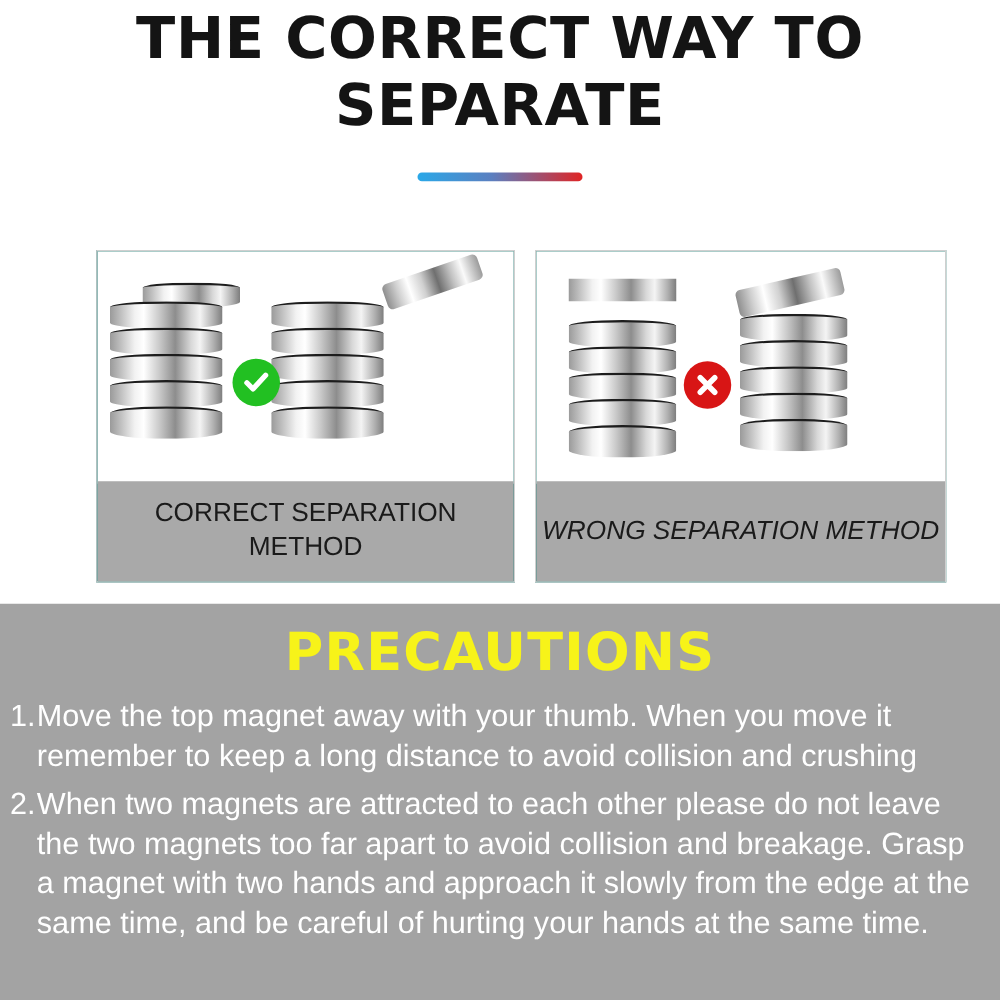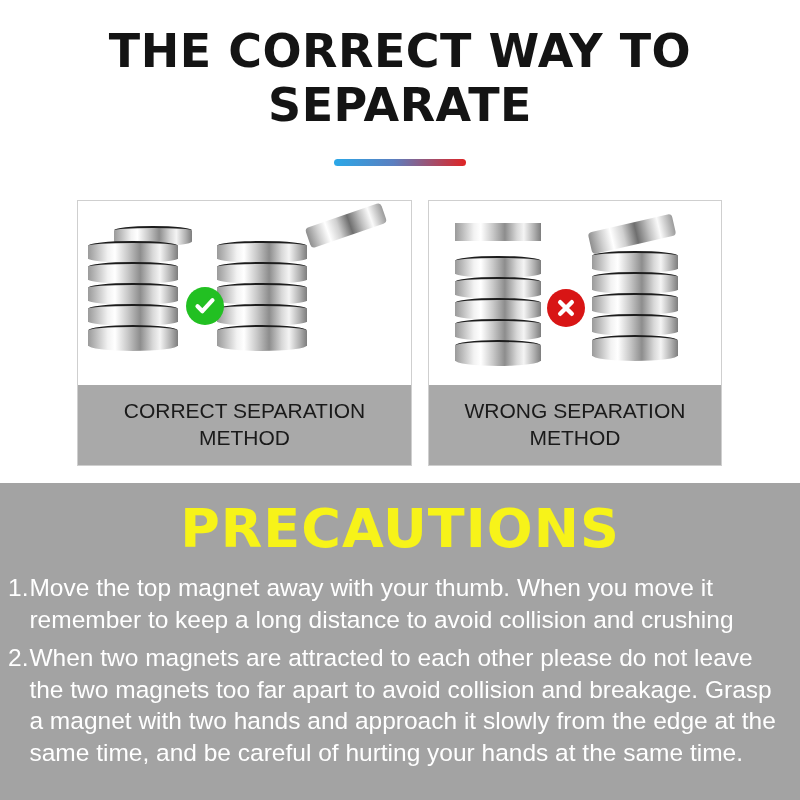--- a/index.html
+++ b/index.html
@@ -10,21 +10,21 @@
     width: 800px;
     height: 800px;
     background: #ffffff;
     font-family: "Liberation Sans", sans-serif;
     overflow: hidden;
     position: relative;
   }
 
   
   .header {
-    padding-top: 24px;
+    padding-top: 3px;
     text-align: center;
   }
   .title {
     font-family: "DejaVu Sans", sans-serif;
     font-weight: bold;
     font-size: 46px;
     line-height: 1.18;
     letter-spacing: 0.5px;
     color: #141414;
     margin: 0 auto;
@@ -53,21 +53,21 @@
   .panel {
     position: absolute;
     top: 0;
     height: 266px;
     background: #0f766e;
     border: 1px solid #cfcfcf;
     box-sizing: border-box;
     overflow: hidden;
   }
   .panel-left  { left: 77px;  width: 335px; }
-  .panel-right { left: 428px; width: 294px; }
+  .panel-right { left: 428px; width: 329px; font-style: italic; }
 
   .panel-art {
     position: relative;
     height: 186px;
     width: 100%;
     background: #ffffff;
   }
   .panel-caption {
     position: absolute;
     left: 0; right: 0; bottom: 0;
@@ -131,21 +131,21 @@
     width: 800px;
     height: 317px;
     background: #a3a3a3;
     box-sizing: border-box;
   }
   .prec-title {
     text-align: center;
     color: #f7f319;
     font-family: "DejaVu Sans", sans-serif;
     font-weight: bold;
-    font-size: 54px;
+    font-size: 42px;
     letter-spacing: 1px;
     padding-top: 14px;
     margin: 0;
   }
   .prec-list {
     margin: 12px 0 0 0;
     padding: 0 8px 0 8px;
     list-style: none;
   }
   .prec-item {

